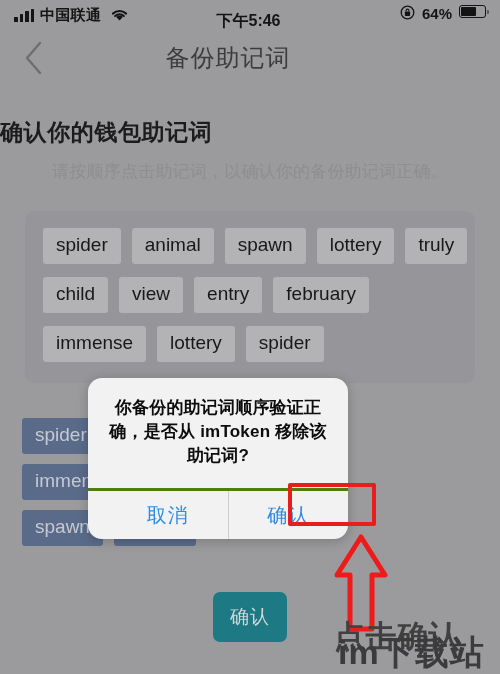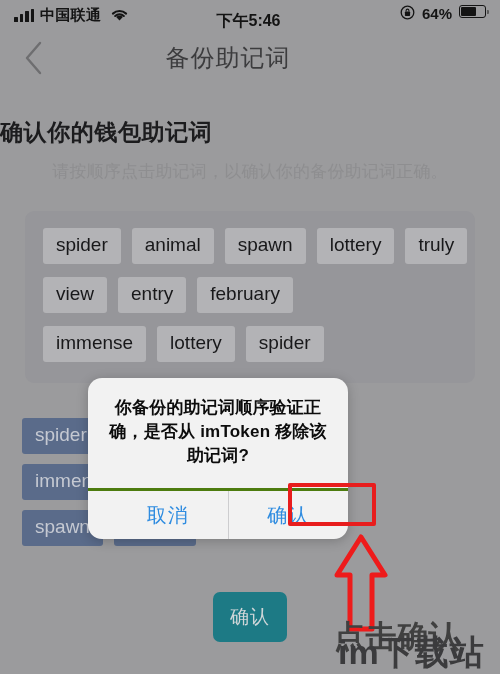--- a/index.html
+++ b/index.html
@@ -336,20 +336,21 @@
 
   <div class="word-pool" id="word-pool">
       <div class="pool-row">
         <div class="pool-chip">spider</div>
         <div class="pool-chip">animal</div>
         <div class="pool-chip">spawn</div>
         <div class="pool-chip">lottery</div>
         <div class="pool-chip">truly</div>
       </div>
       <div class="pool-row">
+        <div class="pool-chip">child</div>
         <div class="pool-chip">view</div>
         <div class="pool-chip">entry</div>
         <div class="pool-chip">february</div>
       </div>
       <div class="pool-row">
         <div class="pool-chip">immense</div>
         <div class="pool-chip">lottery</div>
         <div class="pool-chip">spider</div>
       </div>
     </div>

